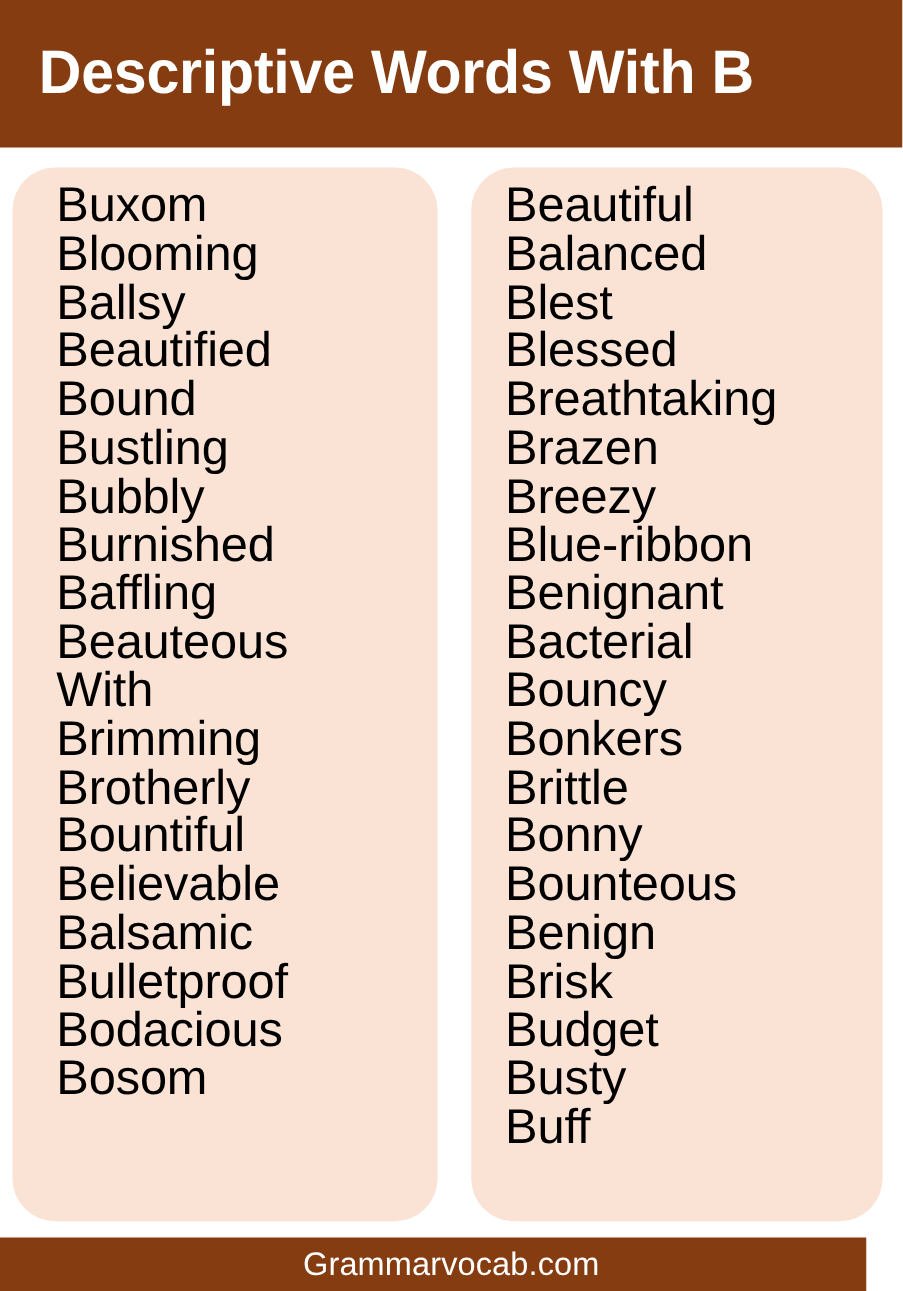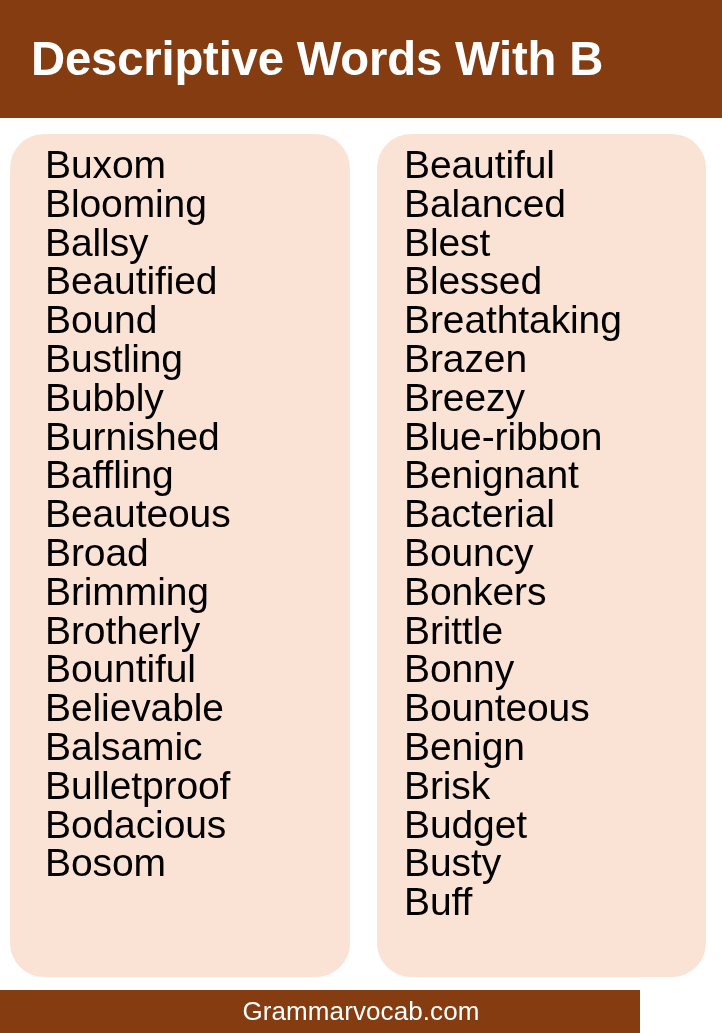--- a/index.html
+++ b/index.html
@@ -86,21 +86,21 @@
     line-height: 38.8px;
     white-space: nowrap;
     letter-spacing: -0.1px;
   }
 
   
   .footer-band {
     position: absolute;
     left: 0;
     top: 990px;
-    width: 640px;
+    width: 693px;
     height: 43px;
     background: #843c10;
   }
   .footer-text {
     position: absolute;
     left: 0;
     top: 0;
     width: 722px;
     height: 43px;
     line-height: 43px;
@@ -127,21 +127,21 @@
           <li class="word-item">Buxom</li>
           <li class="word-item">Blooming</li>
           <li class="word-item">Ballsy</li>
           <li class="word-item">Beautified</li>
           <li class="word-item">Bound</li>
           <li class="word-item">Bustling</li>
           <li class="word-item">Bubbly</li>
           <li class="word-item">Burnished</li>
           <li class="word-item">Baffling</li>
           <li class="word-item">Beauteous</li>
-          <li class="word-item">Broad</li>
+          <li class="word-item">With</li>
           <li class="word-item">Brimming</li>
           <li class="word-item">Brotherly</li>
           <li class="word-item">Bountiful</li>
           <li class="word-item">Believable</li>
           <li class="word-item">Balsamic</li>
           <li class="word-item">Bulletproof</li>
           <li class="word-item">Bodacious</li>
           <li class="word-item">Bosom</li>
         </ul>
     </div>

